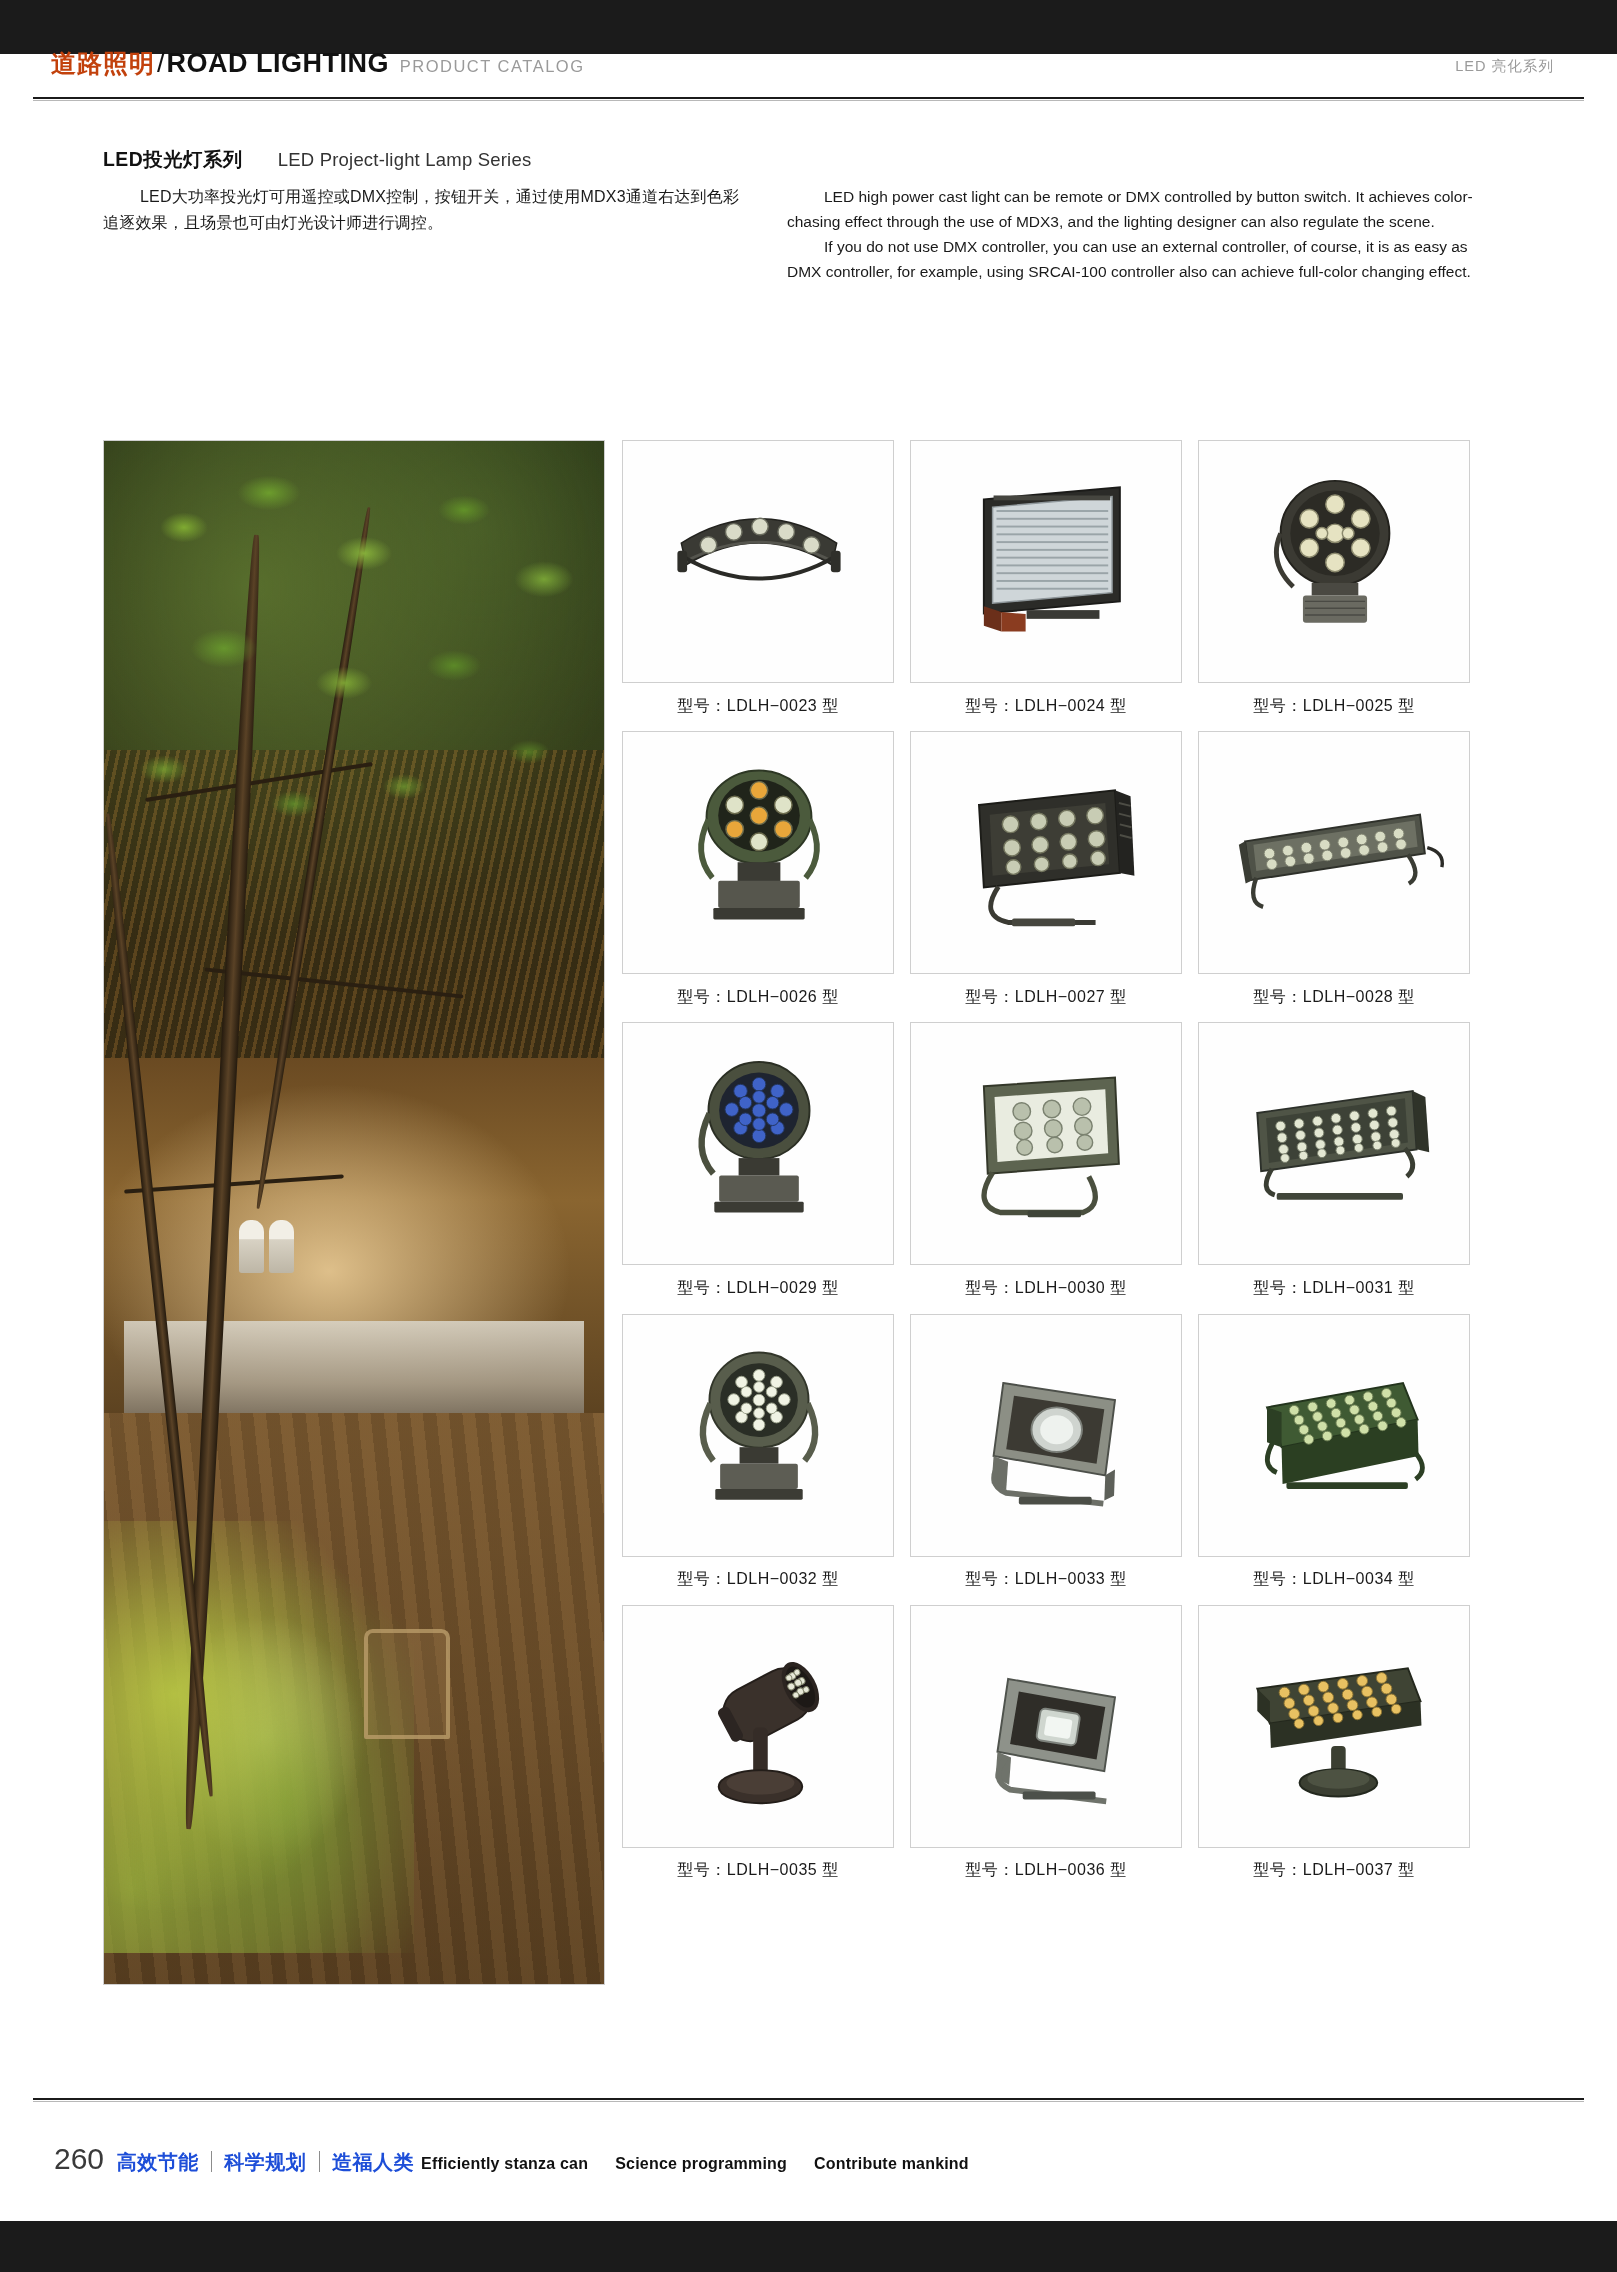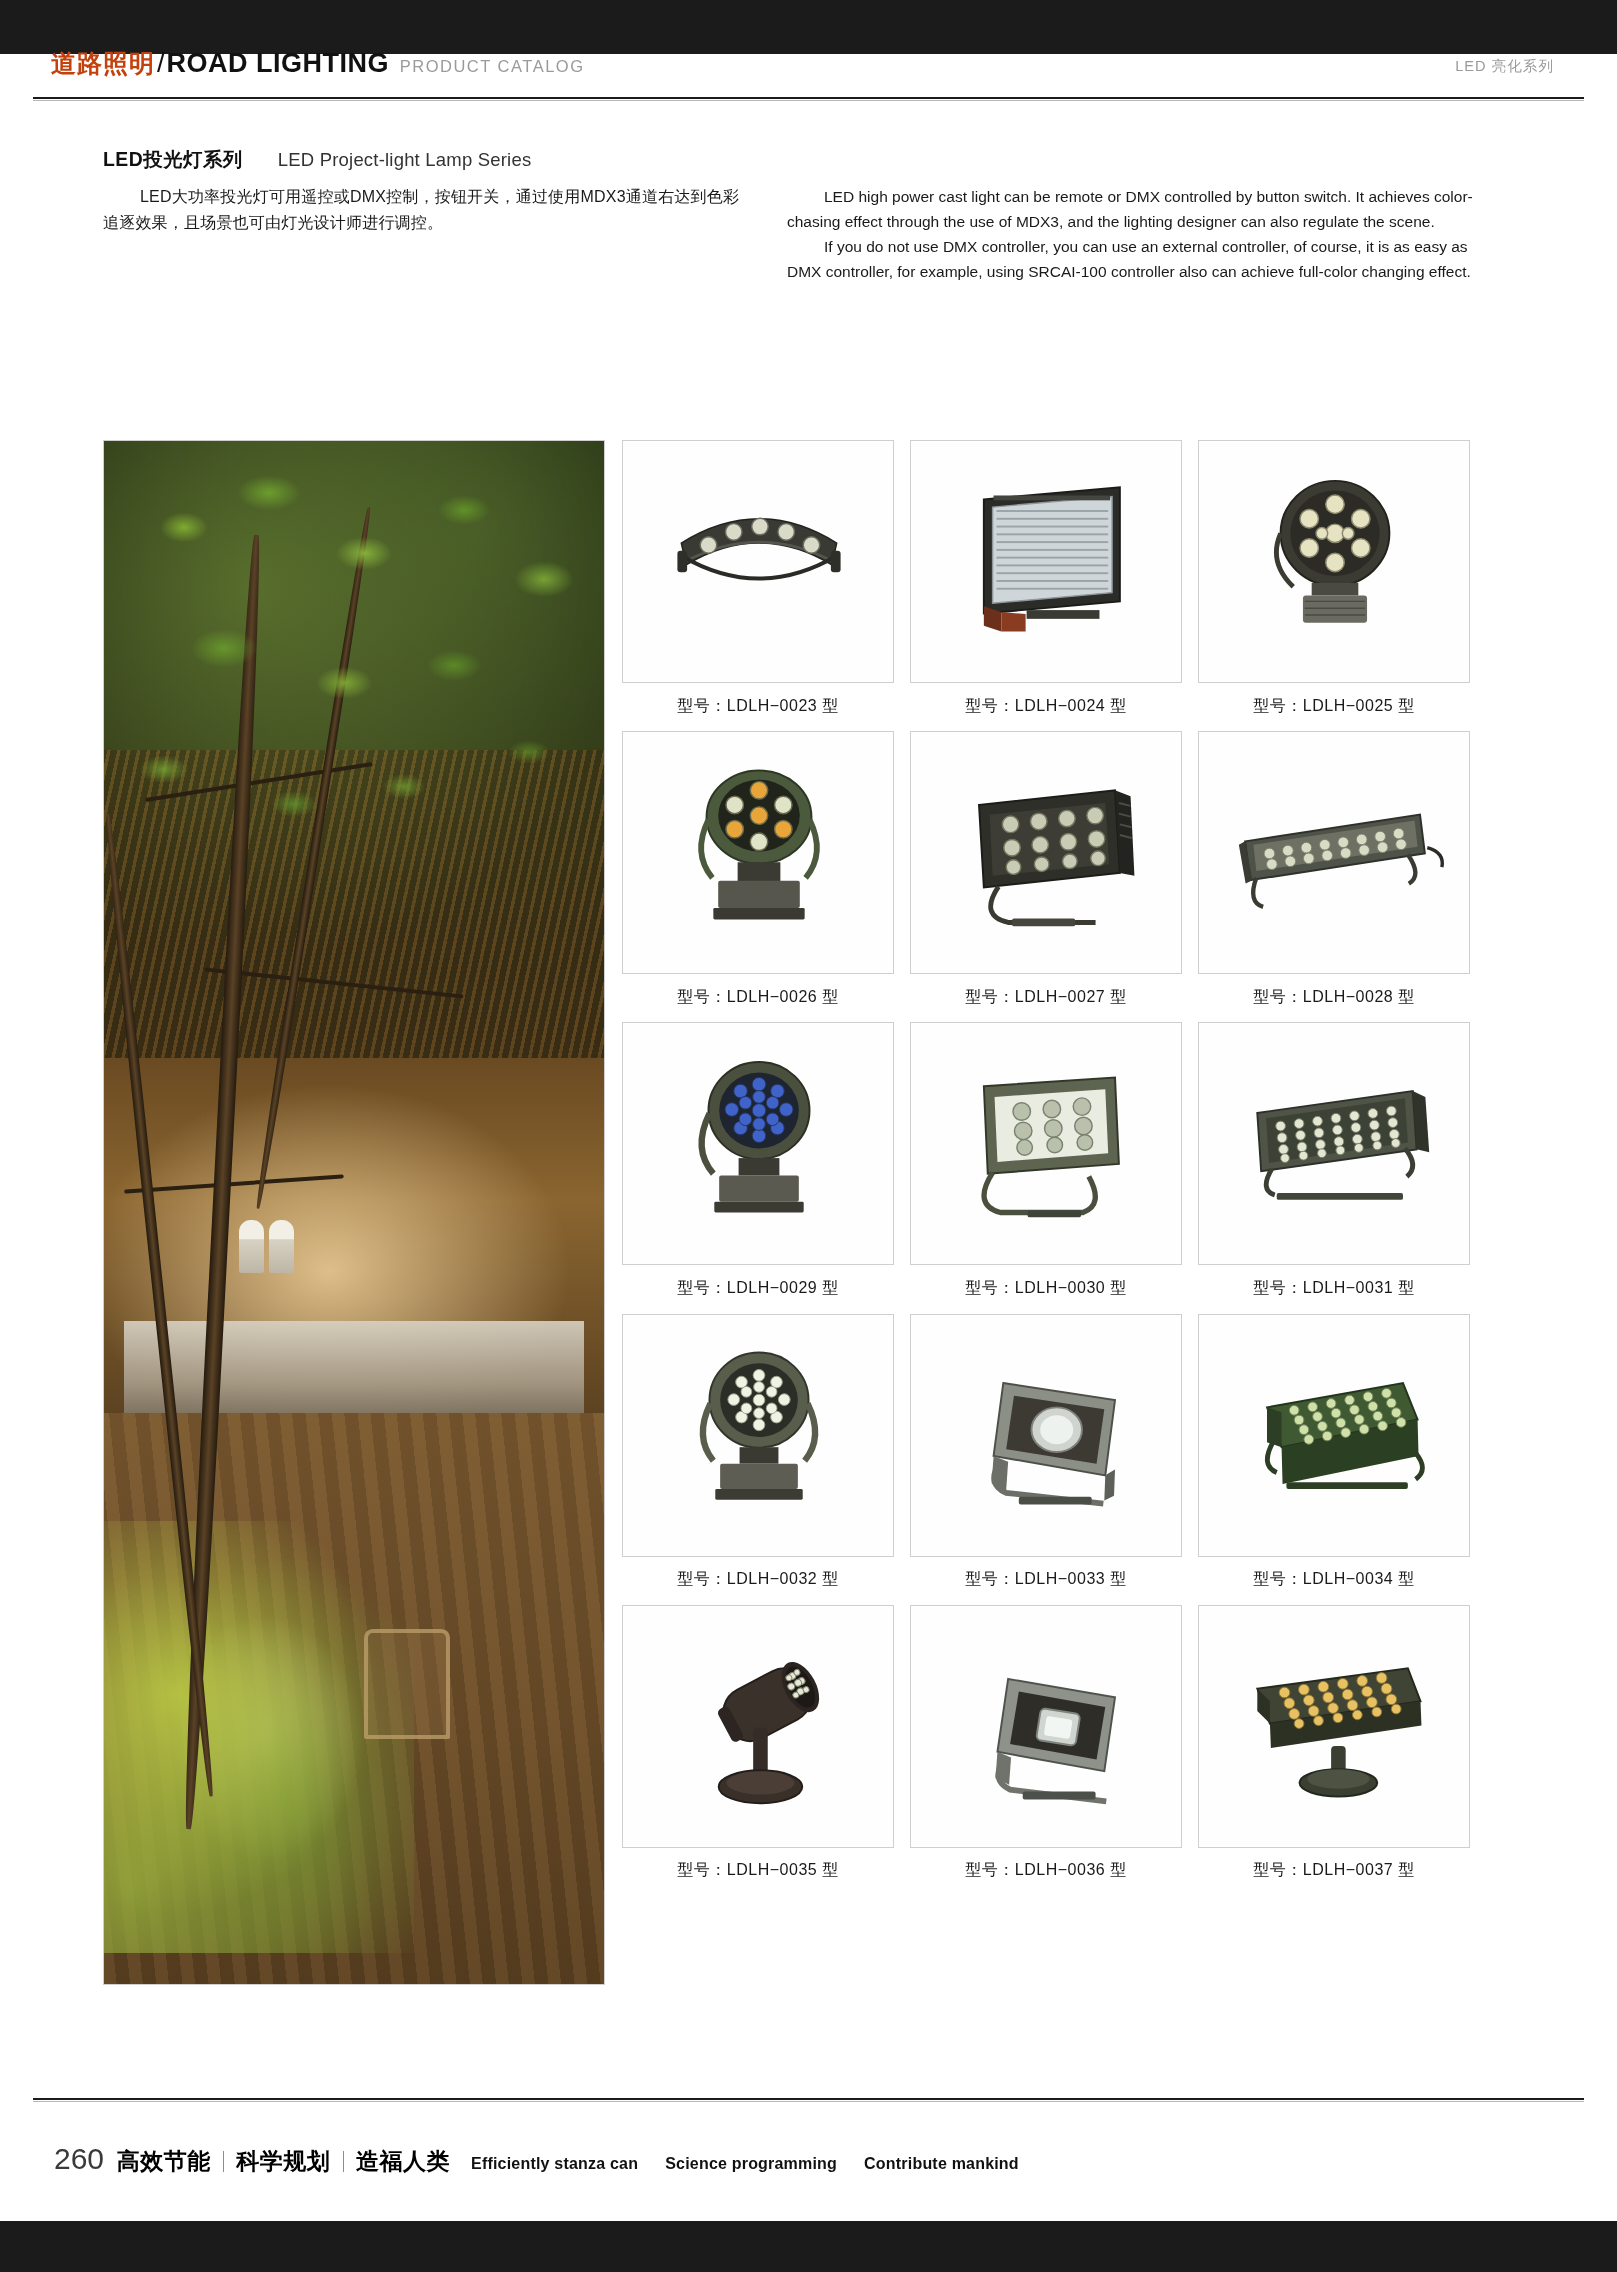--- a/index.html
+++ b/index.html
@@ -348,39 +348,39 @@
     display: flex;
     align-items: baseline;
     white-space: nowrap;
   }
   .pagenum {
     font-size: 30px;
     color: #3a3a3a;
     margin-right: 12.6px;
   }
   .f-cn {
-    font-size: 23px;
-    color: #000000;
+    font-size: 20px;
+    color: #1d4ed8;
     font-weight: bold;
     letter-spacing: 0.5px;
   }
   .f-div {
     display: inline-block;
     width: 0.5px;
     height: 21.4px;
     background: #8c8c8c;
     margin: 0 12.6px;
     position: relative;
     top: 2.9px;
   }
   .f-en {
     font-size: 16px;
     color: #111;
     font-weight: bold;
-    margin-left: 21px;
+    margin-left: 7px;
     letter-spacing: 0.2px;
   }
   .f-en span { margin-right: 22.4px; }
 </style>
 </head>
 <body>
 
 <div class="header">
   <div class="header-black"></div>
   <div class="header-title-wrap">

